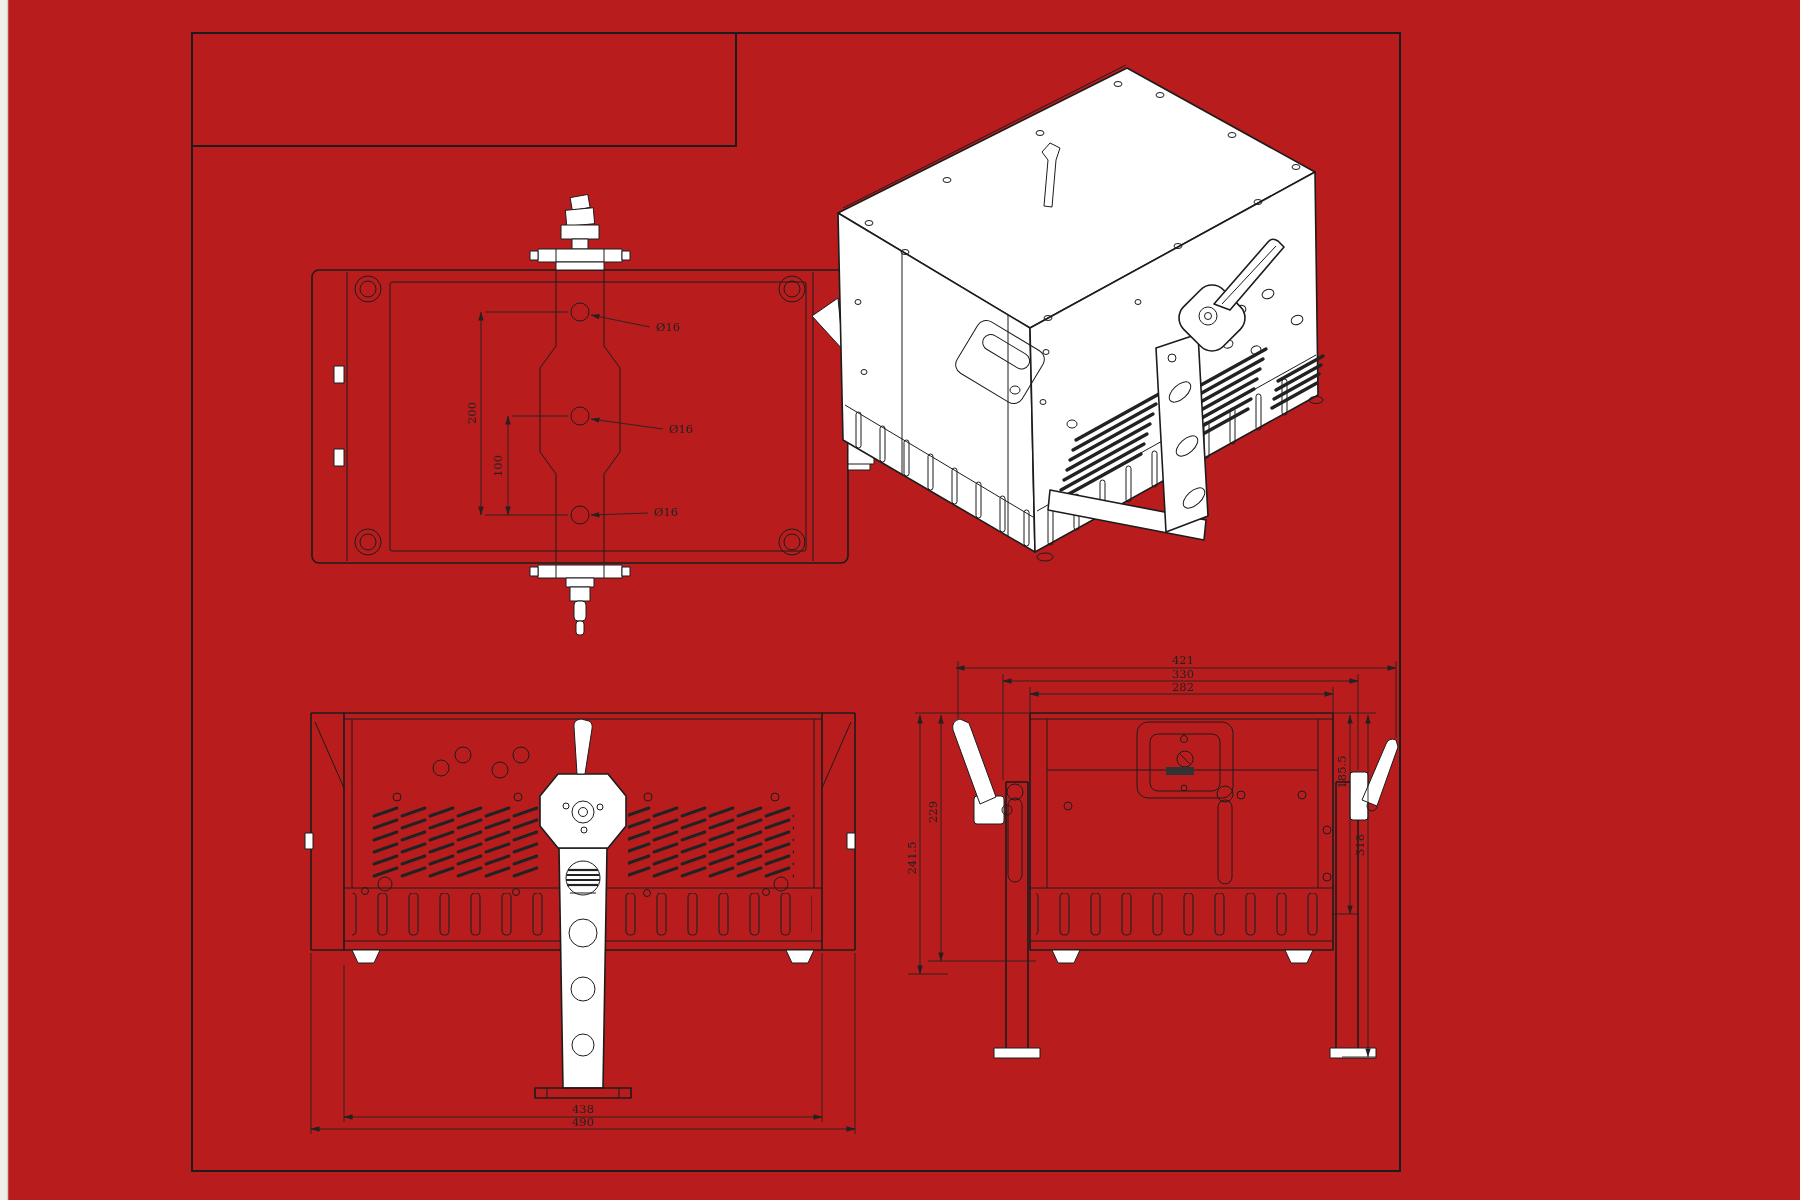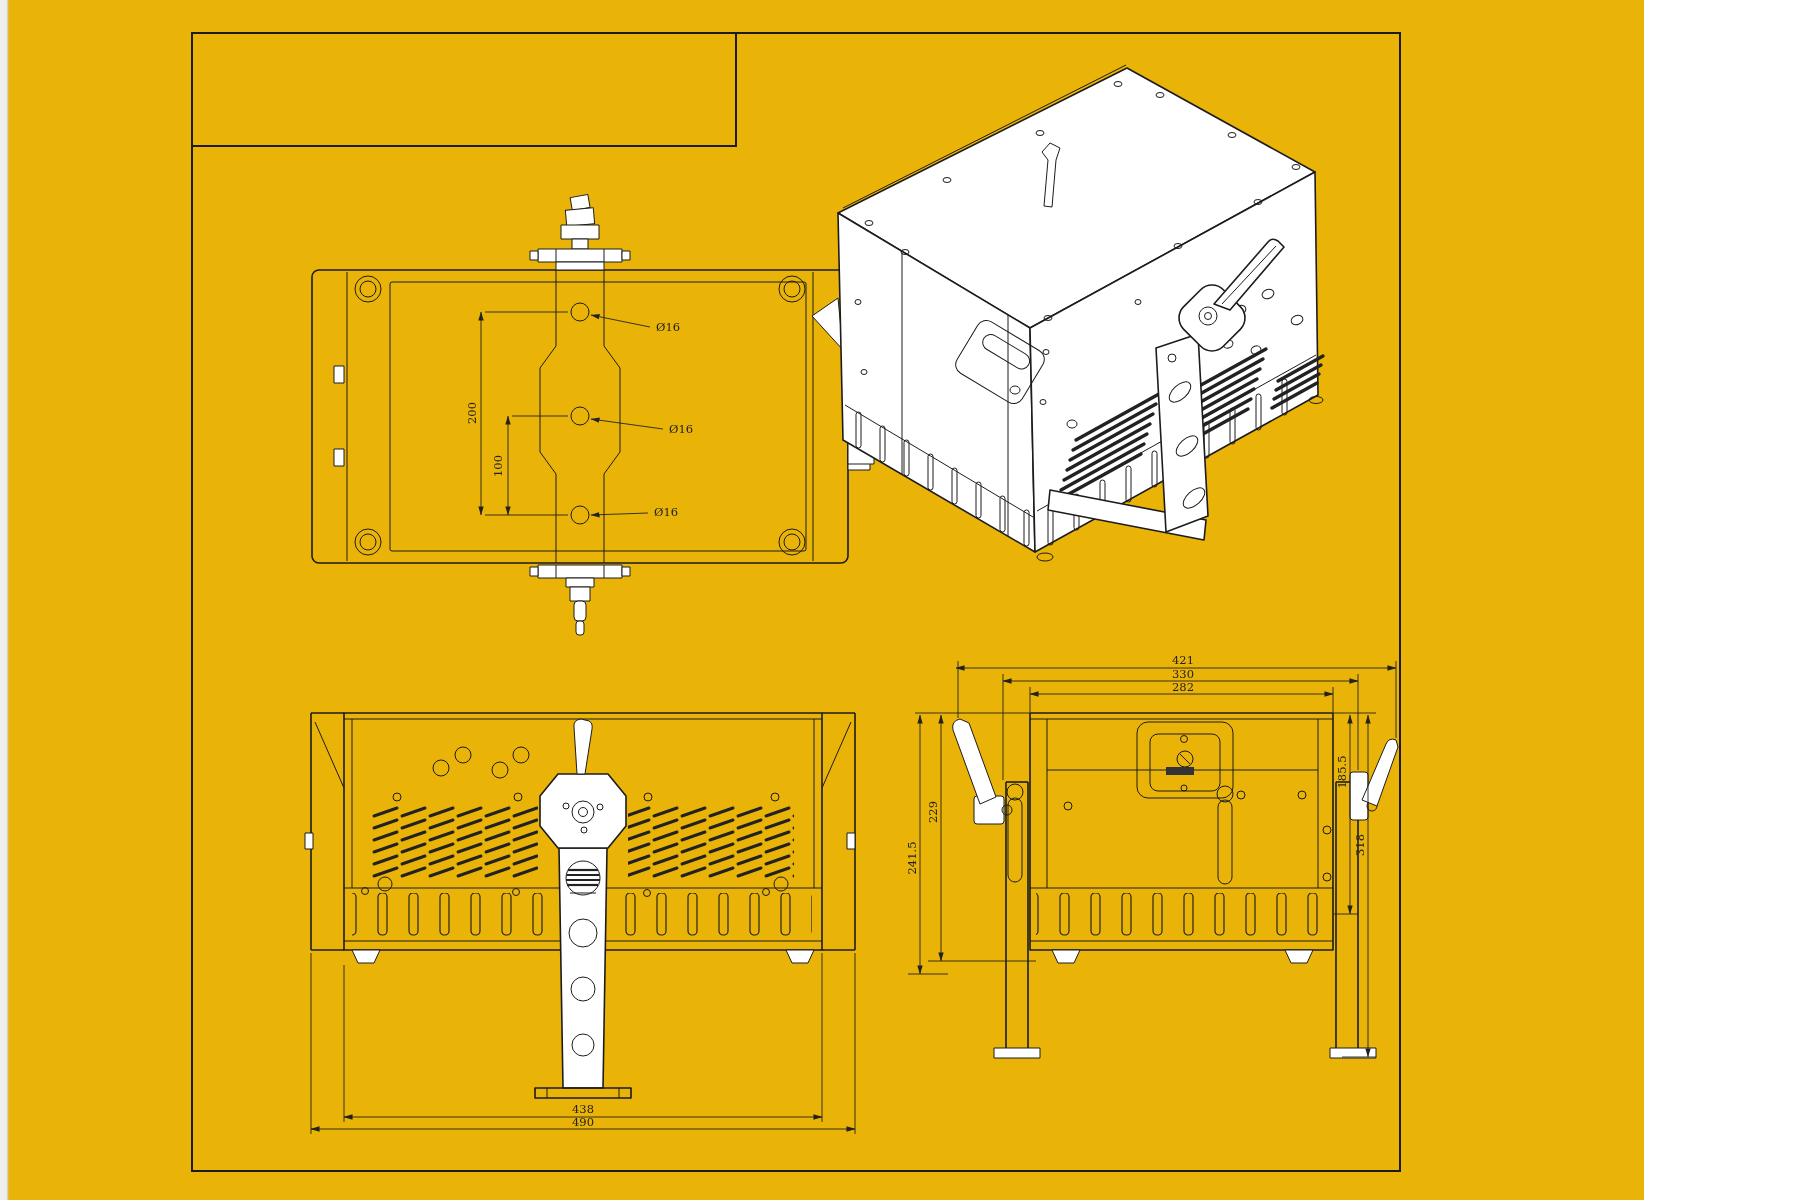--- a/index.html
+++ b/index.html
@@ -1,16 +1,16 @@
 <!DOCTYPE html>
 <html><head>
 <meta charset="utf-8">
 <style>
   html,body{margin:0;padding:0;background:#ffffff;}
-  #page{position:relative;width:1644px;height:1200px;background:#eab308;overflow:hidden;
+  #page{position:relative;width:1800px;height:1200px;background:#b91c1c;overflow:hidden;
         font-family:"DejaVu Serif", serif;}
   svg{position:absolute;left:0;top:0;}
   .ol  {fill:none;stroke:#1c1c1c;stroke-width:1.6;stroke-linejoin:round;}
   .tl  {fill:none;stroke:#1c1c1c;stroke-width:1;stroke-linejoin:round;}
   .wf  {fill:#ffffff;stroke:#1c1c1c;stroke-width:1.6;stroke-linejoin:round;}
   .wf1 {fill:#ffffff;stroke:#1c1c1c;stroke-width:1;stroke-linejoin:round;}
   .dim {stroke:#222;stroke-width:0.9;fill:none;}
   .dimt{font-family:"DejaVu Serif",serif;font-size:11.5px;fill:#222;text-anchor:middle;}
   .slat{stroke:#222;stroke-width:3.4;stroke-linecap:round;}
 </style>

